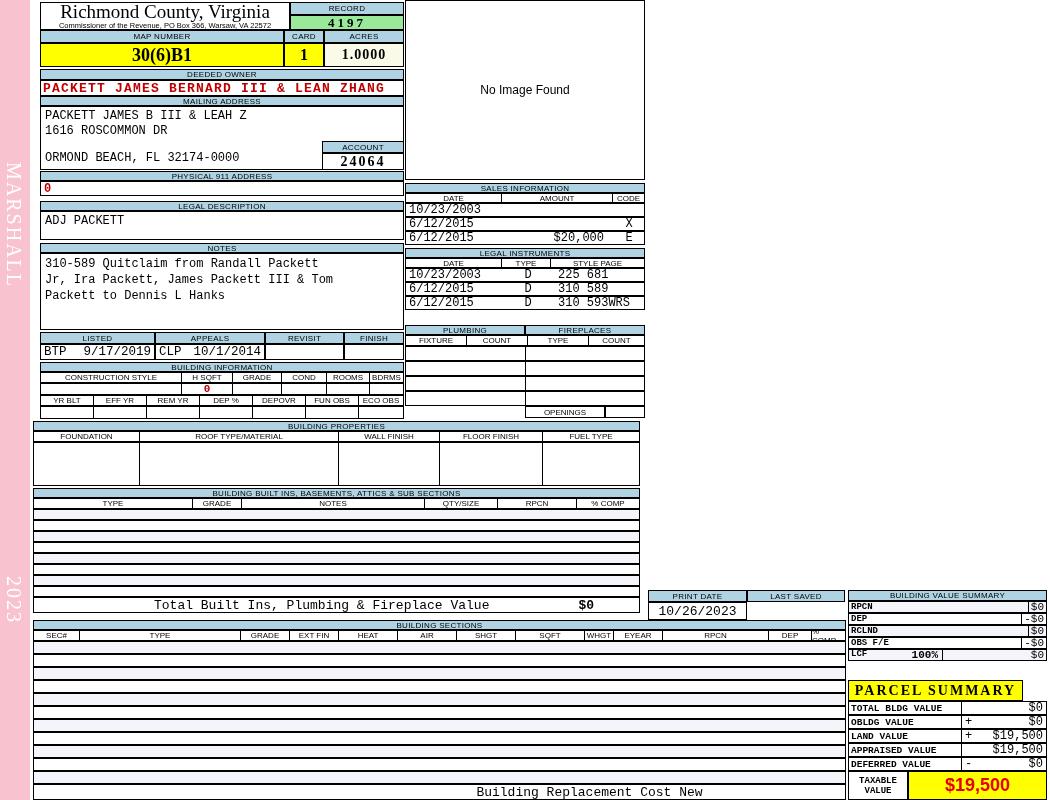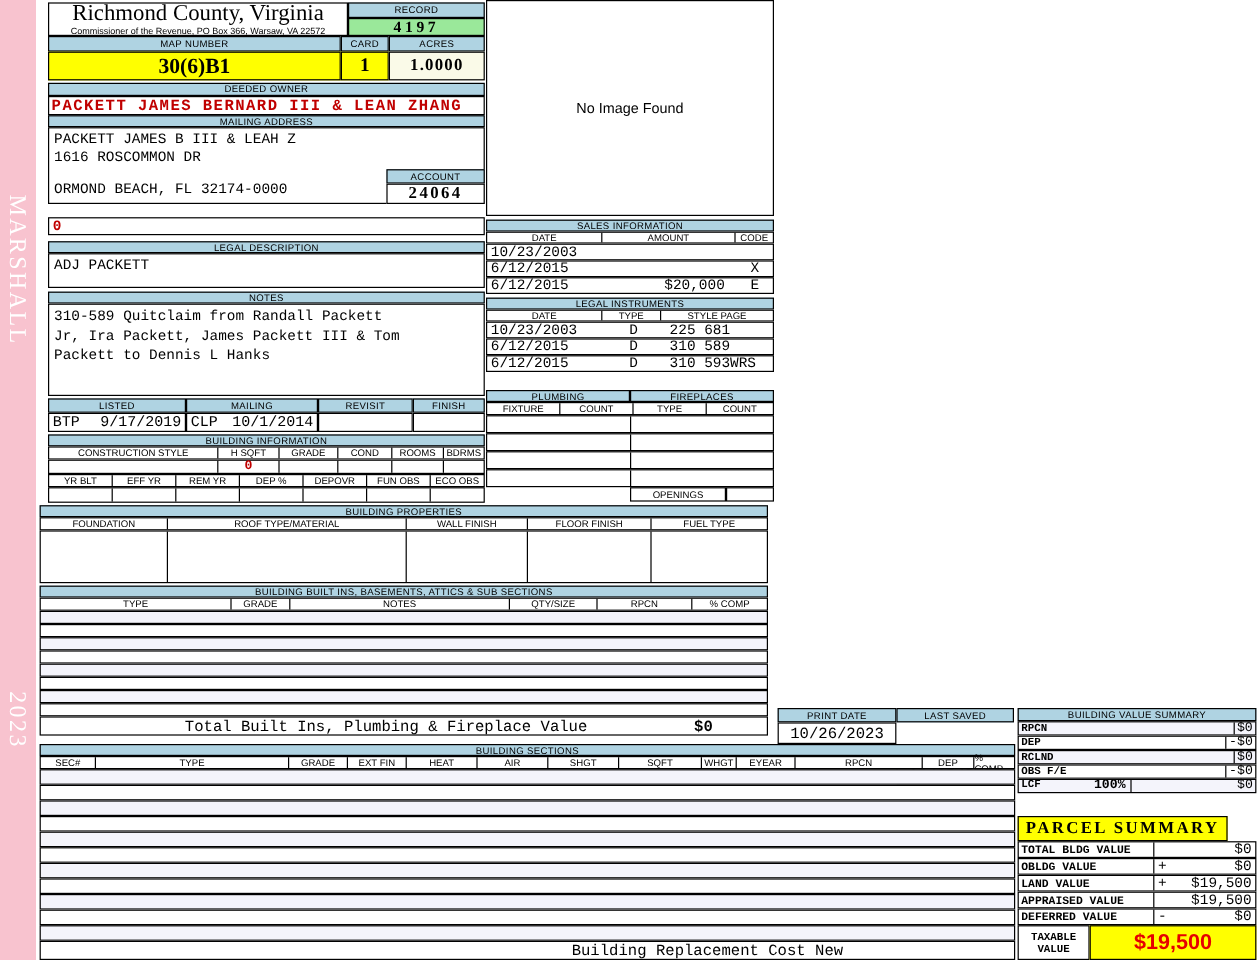--- a/index.html
+++ b/index.html
@@ -51,36 +51,37 @@
   <div class="abs bar" style="left:40px;top:96px;width:364px;height:10px;">MAILING ADDRESS</div>
   <div class="abs box" style="left:40px;top:106px;width:364px;height:64px;">
     <div class="mono" style="font-size:12px;position:absolute;left:4px;top:2px;">PACKETT JAMES B III &amp; LEAH Z</div>
     <div class="mono" style="font-size:12px;position:absolute;left:4px;top:17px;">1616 ROSCOMMON DR</div>
     <div class="mono" style="font-size:12px;position:absolute;left:4px;top:44px;">ORMOND BEACH, FL 32174-0000</div>
   </div>
 
   <div class="abs bar" style="left:322px;top:141px;width:82px;height:12px;">ACCOUNT</div>
   <div class="abs box serif" style="left:322px;top:153px;width:82px;height:17px;font-weight:bold;font-size:14px;letter-spacing:2px;display:flex;align-items:center;justify-content:center;">24064</div>
 
+  <div class="abs bar" style="left:40px;top:171px;width:364px;height:10px;">PHYSICAL 911 ADDRESS</div>
   <div class="abs box mono red" style="left:40px;top:181px;width:364px;height:15px;font-size:12px;display:flex;align-items:center;padding-left:3px;">0</div>
 
   <div class="abs bar" style="left:40px;top:201px;width:364px;height:10px;">LEGAL DESCRIPTION</div>
   <div class="abs box" style="left:40px;top:211px;width:364px;height:29px;">
     <div class="mono" style="font-size:12px;position:absolute;left:4px;top:2px;">ADJ PACKETT</div>
   </div>
 
   <div class="abs bar" style="left:40px;top:243px;width:364px;height:10px;">NOTES</div>
   <div class="abs box" style="left:40px;top:253px;width:364px;height:77px;">
     <div class="mono" style="font-size:12px;position:absolute;left:4px;top:3px;">310-589 Quitclaim from Randall Packett</div>
     <div class="mono" style="font-size:12px;position:absolute;left:4px;top:19px;">Jr, Ira Packett, James Packett III &amp; Tom</div>
     <div class="mono" style="font-size:12px;position:absolute;left:4px;top:35px;">Packett to Dennis L Hanks</div>
   </div>
 
   <div class="abs bar" style="left:40px;top:332px;width:115px;height:12px;">LISTED</div>
-  <div class="abs bar" style="left:155px;top:332px;width:110px;height:12px;">MAILING</div>
+  <div class="abs bar" style="left:155px;top:332px;width:110px;height:12px;">APPEALS</div>
   <div class="abs bar" style="left:265px;top:332px;width:79px;height:12px;">REVISIT</div>
   <div class="abs bar" style="left:344px;top:332px;width:60px;height:12px;">FINISH</div>
 
   <div class="abs box mono" style="left:40px;top:344px;width:115px;height:16px;font-size:12.5px;display:flex;align-items:center;justify-content:space-between;padding:0 3px;">
     <span>BTP</span>
       <span>9/17/2019</span>
   </div>
   <div class="abs box mono" style="left:155px;top:344px;width:110px;height:16px;font-size:12.5px;display:flex;align-items:center;justify-content:space-between;padding:0 3px;">
     <span>CLP</span>
       <span>10/1/2014</span>

